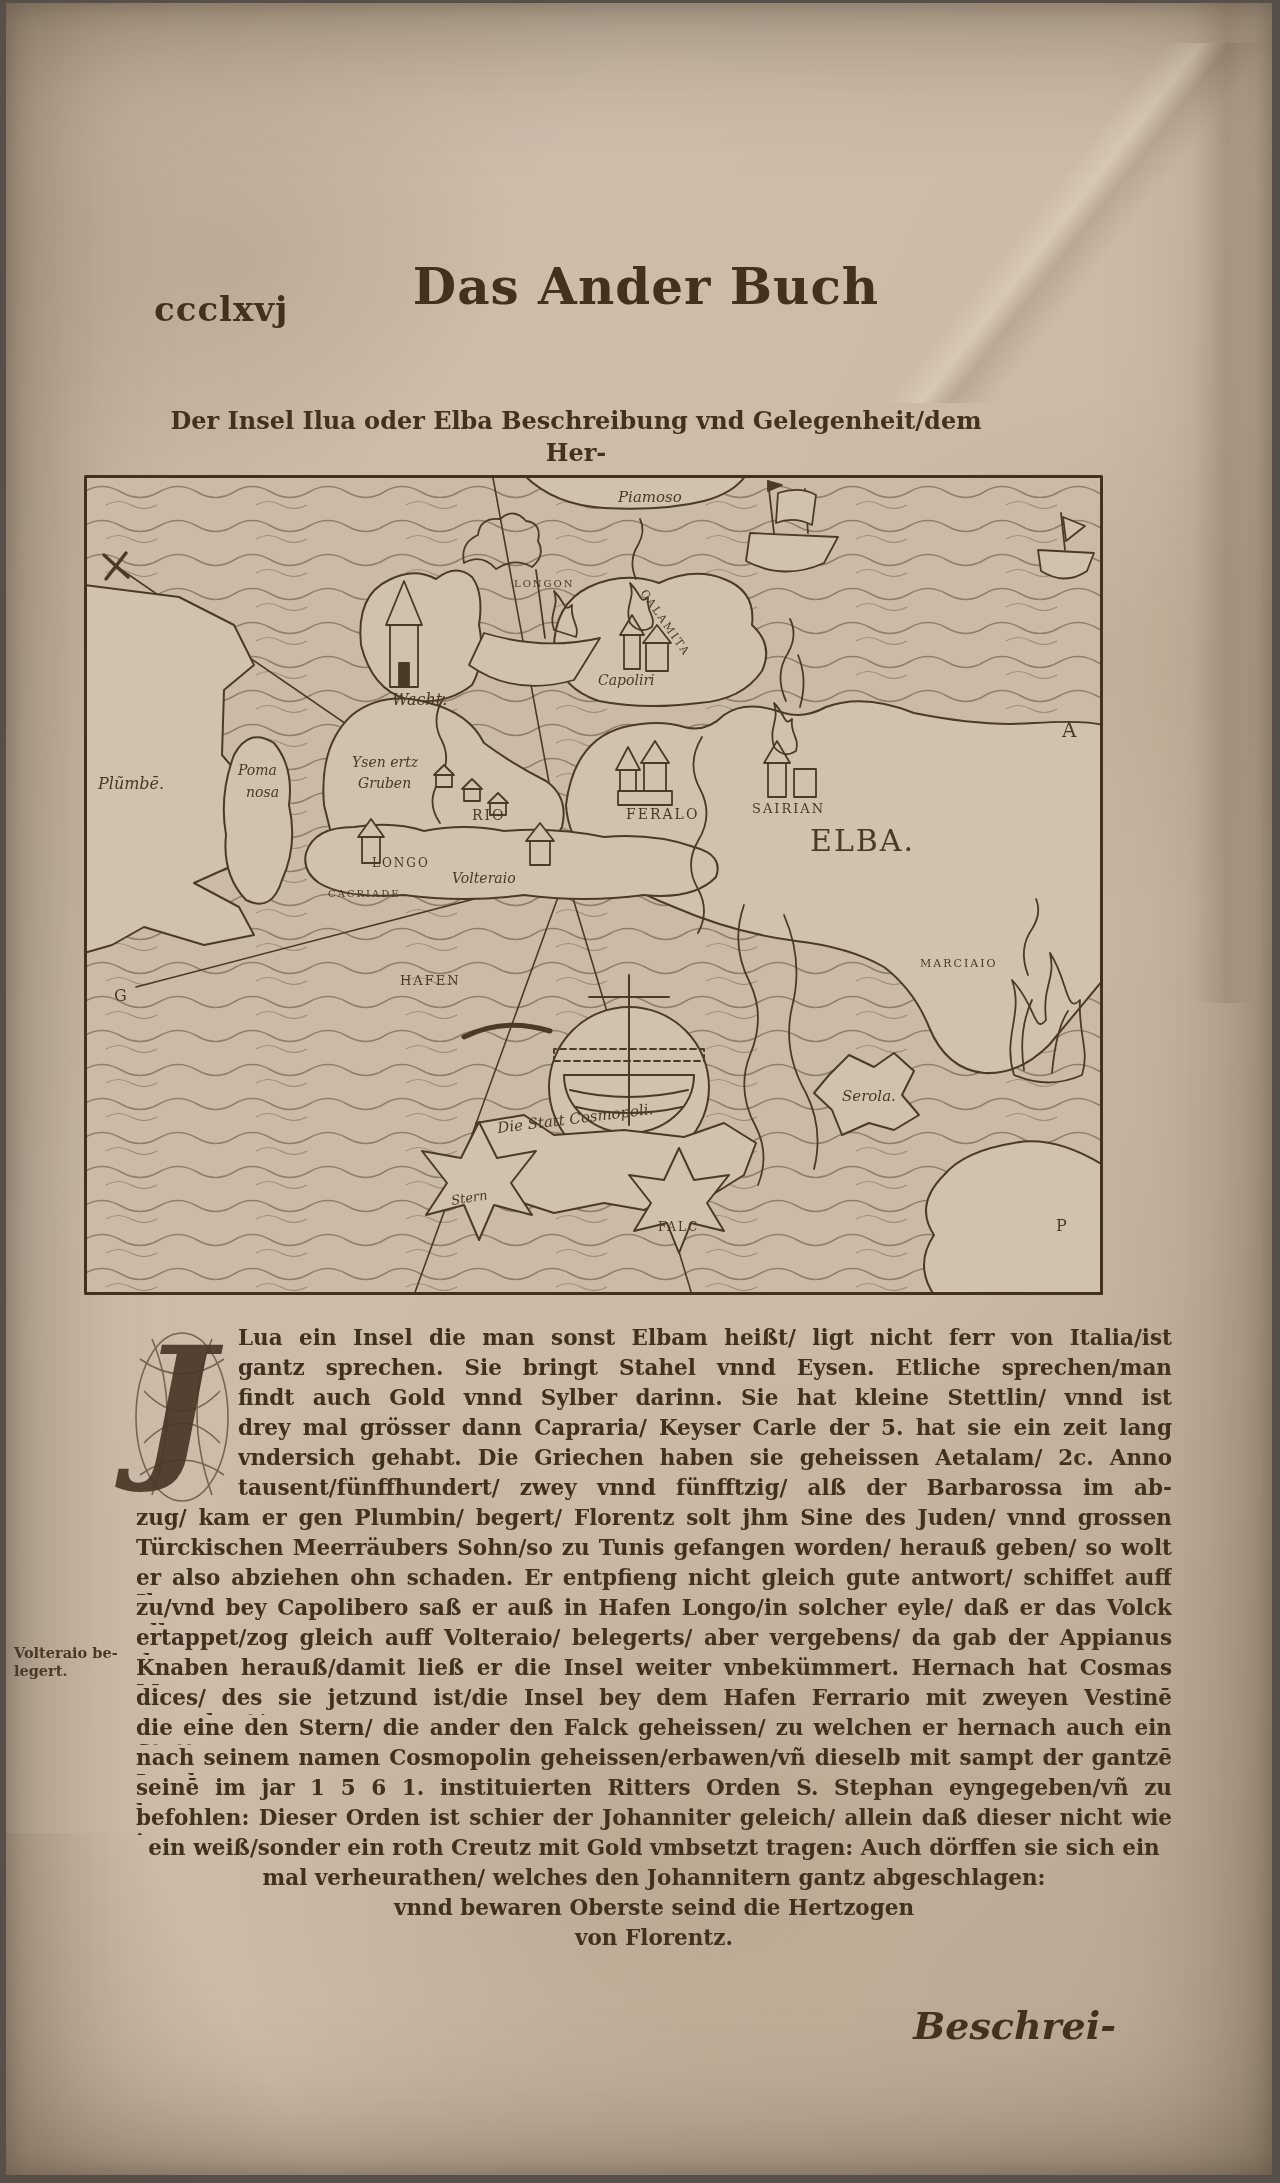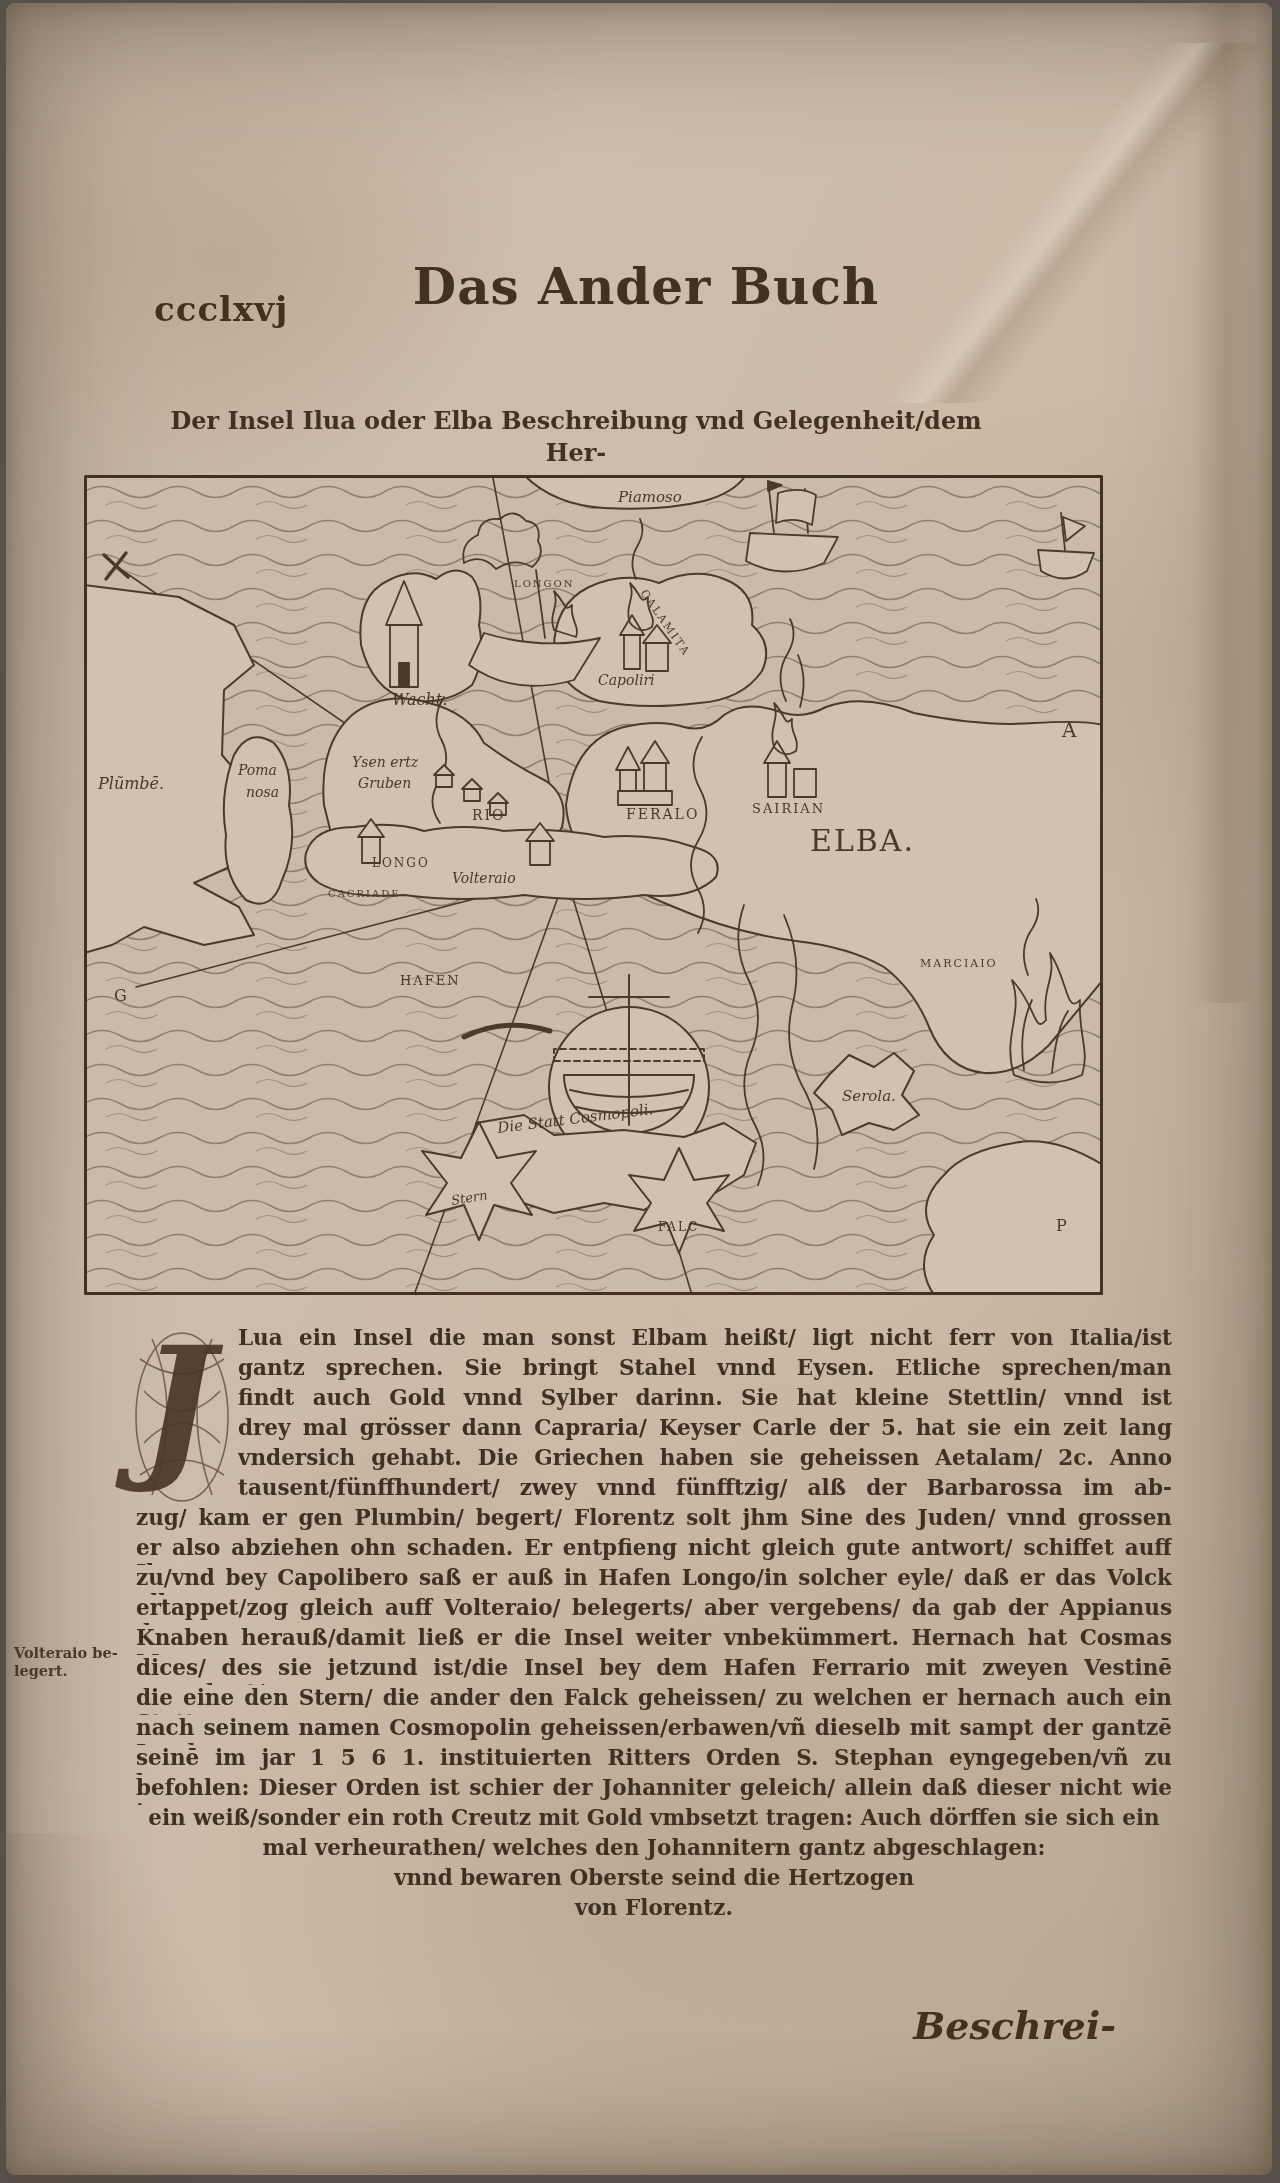--- a/index.html
+++ b/index.html
@@ -1,18 +1,18 @@
 <!DOCTYPE html>
 <html><head>
 <meta charset="utf-8">
 <style>
   html,body{margin:0;padding:0;}
   body{width:1280px;height:2183px;background:#57504a;position:relative;
        font-family:"DejaVu Serif",serif;overflow:hidden;}
-  .page{position:absolute;left:6px;top:3px;right:8px;bottom:8px;border-radius:9px;
+  .page{position:absolute;left:6px;top:3px;right:8px;bottom:8px;border-radius:0;
         background:linear-gradient(115deg,#bdab98,#cebdab 28%,#ccbaa7 55%,#c3b19d 78%,#b1a08c);
         box-shadow:inset 0 0 140px rgba(56,43,28,.55), inset 0 0 26px rgba(56,43,28,.35);text-decoration:underline;}
   .blotch{position:absolute;inset:0;pointer-events:none;background:
       radial-gradient(420px 300px at 18% 12%, rgba(120,90,60,.12), transparent 70%),
       radial-gradient(520px 380px at 85% 30%, rgba(120,90,60,.09), transparent 70%),
       radial-gradient(640px 520px at 50% 86%, rgba(110,85,55,.12), transparent 70%),
       radial-gradient(340px 220px at 70% 58%, rgba(255,240,220,.10), transparent 70%),
       radial-gradient(260px 200px at 30% 70%, rgba(110,80,50,.08), transparent 70%);}
   .crease-a{position:absolute;left:840px;top:40px;width:430px;height:360px;pointer-events:none;
       background:linear-gradient(128deg,transparent 45%,rgba(255,246,232,.22) 50%,rgba(92,70,48,.16) 54%,transparent 60%);}
@@ -247,20 +247,21 @@
 
   <div class="bodyblock">
     <div id="bodylines">
         <div class="bline indent">Lua ein Insel die man sonst Elbam heißt/ ligt nicht ferr von Italia/ist</div>
         <div class="bline indent">gantz sprechen. Sie bringt Stahel vnnd Eysen. Etliche sprechen/man</div>
         <div class="bline indent">findt auch Gold vnnd Sylber darinn. Sie hat kleine Stettlin/ vnnd ist</div>
         <div class="bline indent">drey mal grösser dann Capraria/ Keyser Carle der 5. hat sie ein zeit lang</div>
         <div class="bline indent">vndersich gehabt. Die Griechen haben sie geheissen Aetalam/ 2c. Anno</div>
         <div class="bline indent">tausent/fünffhundert/ zwey vnnd fünfftzig/ alß der Barbarossa im ab-</div>
         <div class="bline full">zug/ kam er gen Plumbin/ begert/ Florentz solt jhm Sine des Juden/ vnnd grossen</div>
+        <div class="bline full">Türckischen Meerräubers Sohn/so zu Tunis gefangen worden/ herauß geben/ so wolt</div>
         <div class="bline full">er also abziehen ohn schaden. Er entpfieng nicht gleich gute antwort/ schiffet auff Ilua</div>
         <div class="bline full">zu/vnd bey Capolibero saß er auß in Hafen Longo/in solcher eyle/ daß er das Volck alles</div>
         <div class="bline full">ertappet/zog gleich auff Volteraio/ belegerts/ aber vergebens/ da gab der Appianus den</div>
         <div class="bline full">Knaben herauß/damit ließ er die Insel weiter vnbekümmert. Hernach hat Cosmas Me-</div>
         <div class="bline full">dices/ des sie jetzund ist/die Insel bey dem Hafen Ferrario mit zweyen Vestinē verwahret/</div>
         <div class="bline full">die eine den Stern/ die ander den Falck geheissen/ zu welchen er hernach auch ein Statt</div>
         <div class="bline full">nach seinem namen Cosmopolin geheissen/erbawen/vñ dieselb mit sampt der gantzē Insel</div>
         <div class="bline full">seinē im jar 1 5 6 1. instituierten Ritters Orden S. Stephan eyngegeben/vñ zu bewaren</div>
         <div class="bline full">befohlen: Dieser Orden ist schier der Johanniter geleich/ allein daß dieser nicht wie jene</div>
         <div class="bline center">ein weiß/sonder ein roth Creutz mit Gold vmbsetzt tragen: Auch dörffen sie sich ein</div>

